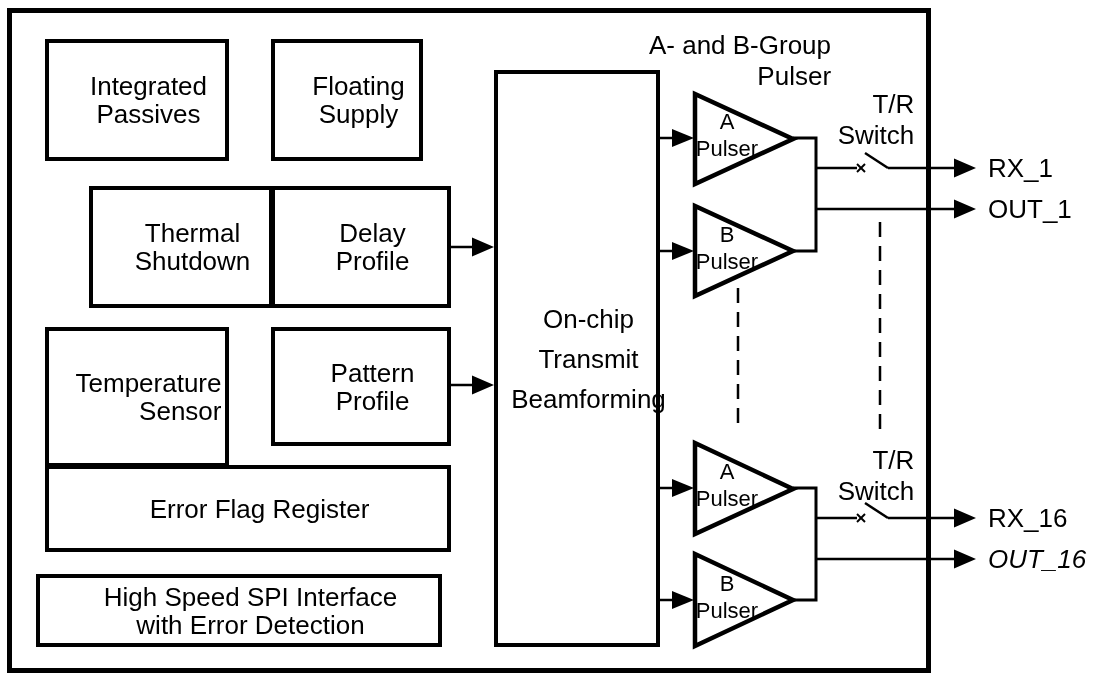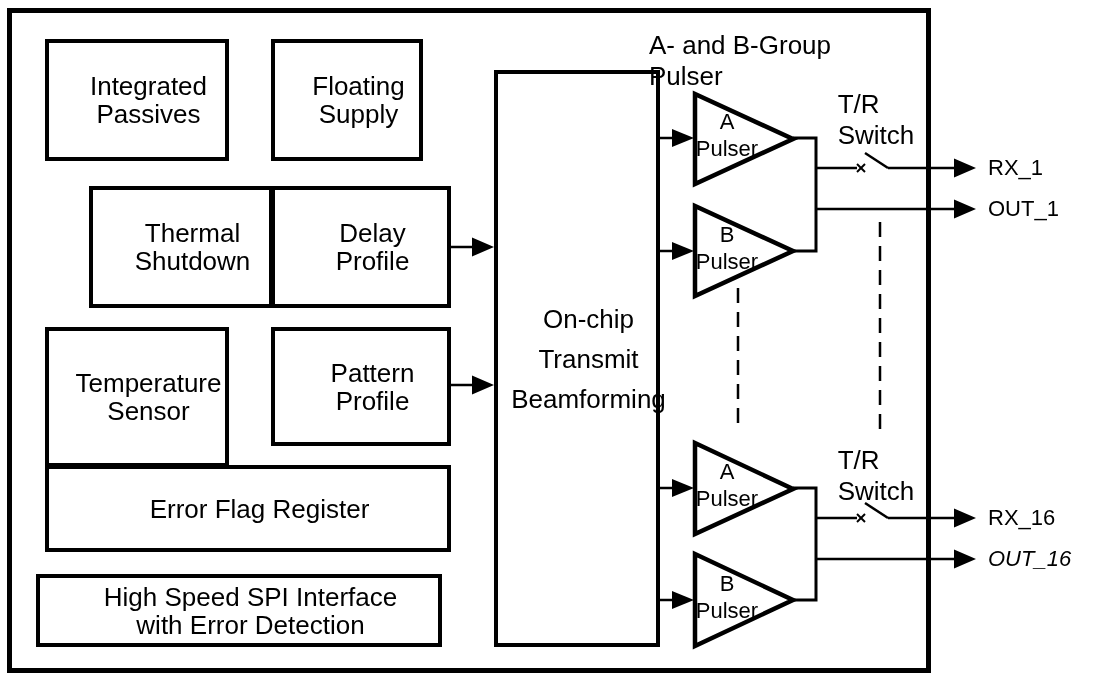--- a/index.html
+++ b/index.html
@@ -46,37 +46,37 @@
   .overlay {
     position: absolute;
     left: 0;
     top: 0;
     width: 1100px;
     height: 682px;
   }
   .lbl {
     position: absolute;
     transform: translate(-50%, -50%);
-    text-align: left;
+    text-align: right;
     white-space: pre-line;
     font-size: 26px;
     line-height: 31px;
   }
   .pulser-lbl {
     position: absolute;
     transform: translate(-50%, -50%);
     text-align: center;
     white-space: pre-line;
     font-size: 22px;
     line-height: 27px;
   }
   .port-lbl {
     position: absolute;
     transform: translateY(-50%);
-    font-size: 22px;
+    font-size: 26px;
     white-space: nowrap;
   }
 </style>
 </head>
 <body>
 
 <div class="stage">
 
   <div class="chip-border"></div>
 
@@ -85,21 +85,21 @@
 
   <div class="block" style="left:271px; top:39px; width:152px; height:122px;">Floating
 Supply</div>
 
   <div class="block" style="left:45px; top:186px; width:184px; height:122px;margin-left:44px;">Thermal
 Shutdown</div>
 
   <div class="block" style="left:271px; top:186px; width:180px; height:122px;">Delay
 Profile</div>
 
-  <div class="block" style="left:45px; top:327px; width:184px; height:140px;">Temperature
+  <div class="block" style="left:45px; top:327px; width:184px; height:140px;text-align:right;">Temperature
 Sensor</div>
 
   <div class="block" style="left:271px; top:327px; width:180px; height:119px;">Pattern
 Profile</div>
 
   <div class="block" style="left:45px; top:465px; width:406px; height:87px;">Error Flag Register</div>
 
   <div class="block" style="left:36px; top:574px; width:406px; height:73px;">High Speed SPI Interface
 with Error Detection</div>
 

